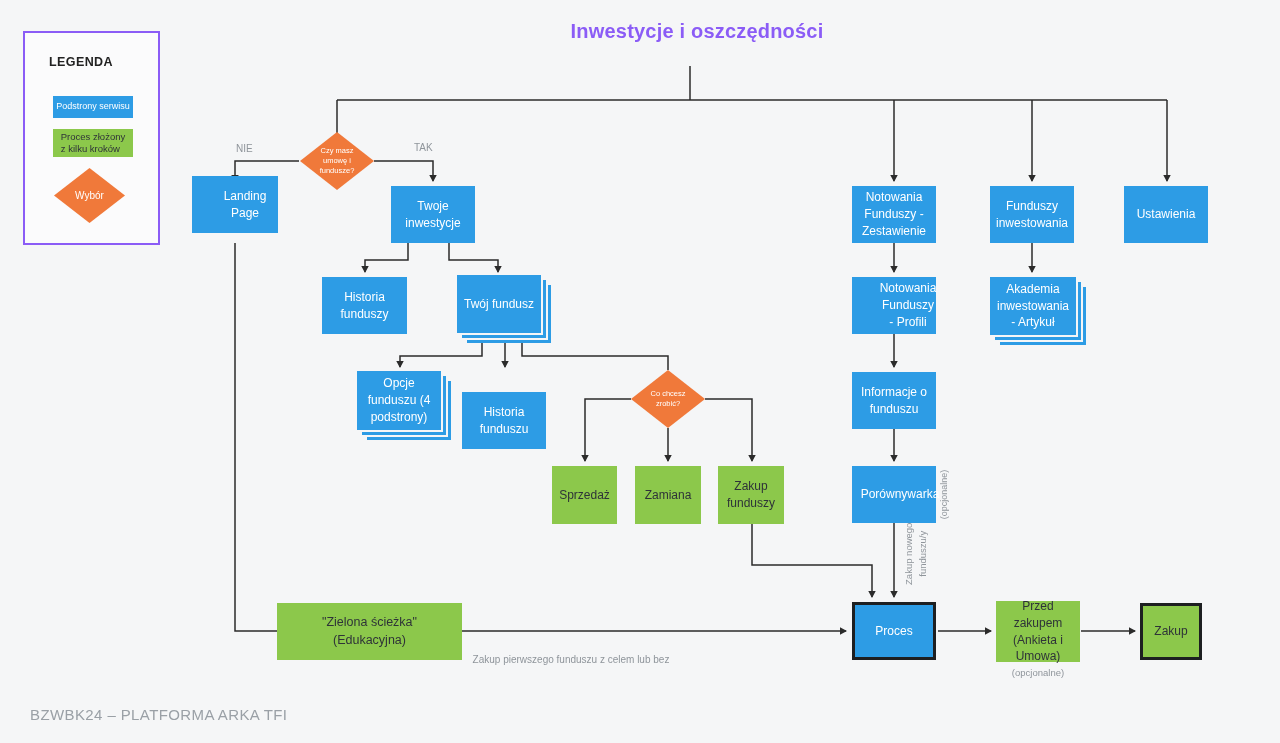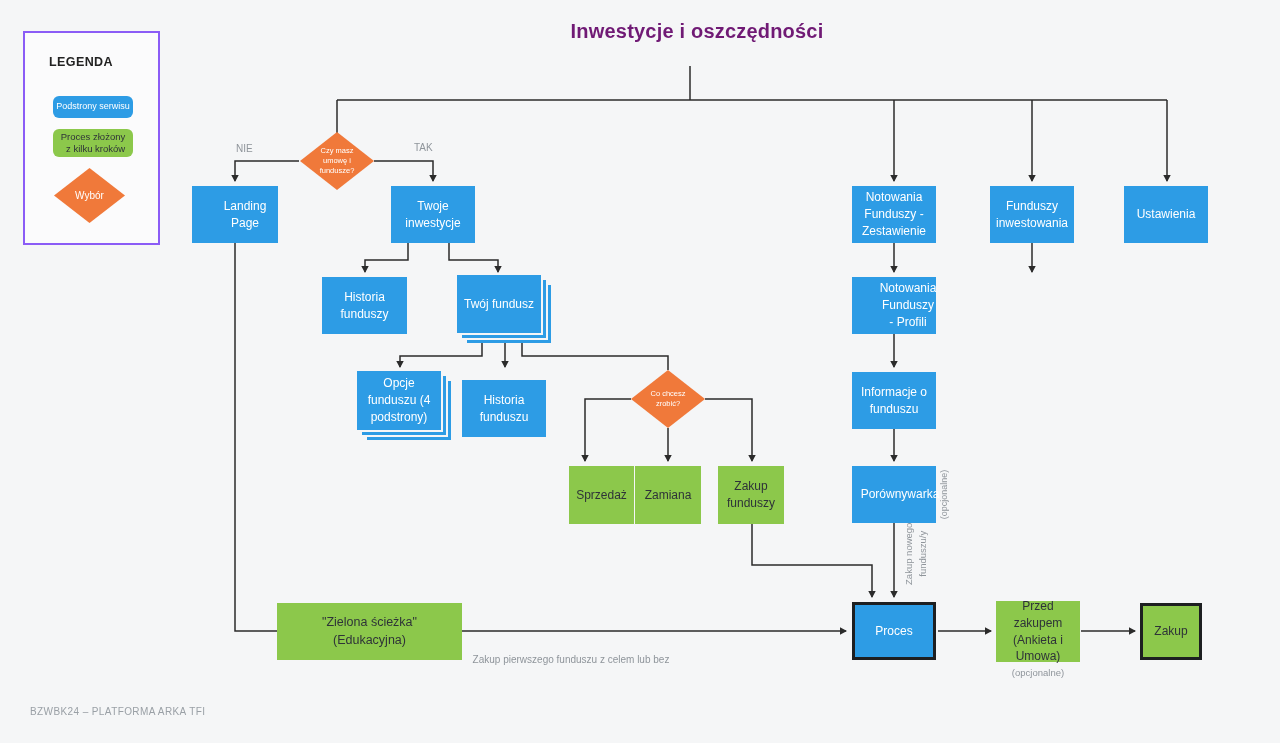--- a/index.html
+++ b/index.html
@@ -10,26 +10,26 @@
   #stage{
     position:relative;
     width:1280px;height:743px;
     background:#F5F6F7;
     overflow:hidden;
   }
   #wires{position:absolute;left:0;top:0;width:1280px;height:743px;}
 
   .page-title{
     position:absolute;left:437px;top:20px;width:520px;
-    text-align:center;font-size:20px;font-weight:600;color:#701a75;
+    text-align:center;font-size:20px;font-weight:600;color:#8b5cf6;
     letter-spacing:.2px;
   }
   .footer-label{
     position:absolute;left:30px;top:706px;
-    font-size:10px;color:#9aa0a6;letter-spacing:.4px;
+    font-size:15px;color:#9aa0a6;letter-spacing:.4px;
   }
 
   .node{
     position:absolute;box-sizing:border-box;
     display:flex;align-items:center;justify-content:center;
     text-align:center;font-size:12px;line-height:1.4;padding:4px;
   }
   .blue{background:#2D9CE5;color:#ffffff;}
   .green{background:#8CC84B;color:#2e3338;}
   .bordered{border:3px solid #1d1f21;}
@@ -55,21 +55,21 @@
     position:absolute;left:23px;top:31px;width:137px;height:214px;
     background:#FBFBFC;border:2px solid #8b5cf6;box-sizing:border-box;
   }
   .legend-title{
     position:absolute;left:24px;top:22px;
     font-size:12.5px;font-weight:bold;color:#222;letter-spacing:.4px;
   }
   .legend-box{
     position:absolute;box-sizing:border-box;
     display:flex;align-items:center;justify-content:center;
-    text-align:right;line-height:1.3;border-radius:6px;
+    text-align:left;line-height:1.3;
   }
 
   .branch-label{
     position:absolute;font-size:10px;color:#8f959b;
   }
   .edge-label{
     position:absolute;font-size:10px;color:#8f959b;text-align:center;
   }
   .vert{
     transform:rotate(-90deg);transform-origin:center center;
@@ -126,34 +126,35 @@
 z kilku kroków</div>
     <div class="diamond" style="left:29px;top:135px;width:71px;height:55px;font-size:10px;">Wybór</div>
   </div>
 
   <div class="branch-label" style="left:236px;top:143px;">NIE</div>
   <div class="branch-label" style="left:414px;top:142px;">TAK</div>
 
   <div class="diamond small" style="left:300px;top:132px;width:74px;height:58px;">Czy masz umowę i fundusze?</div>
   <div class="diamond small" style="left:631px;top:370px;width:74px;height:58px;">Co chcesz zrobić?</div>
 
-  <div class="node blue" style="left:192px;top:186px;width:86px;height:57px;padding-left:24px;">Landing Page</div>
+  <div class="node blue" style="left:192px;top:176px;width:86px;height:57px;padding-left:24px;">Landing Page</div>
   <div class="node blue" style="left:391px;top:186px;width:84px;height:57px;">Twoje inwestycje</div>
   <div class="node blue" style="left:322px;top:277px;width:85px;height:57px;">Historia funduszy</div>
   <div class="node blue stack-blue" style="left:457px;top:275px;width:84px;height:58px;">Twój fundusz</div>
   <div class="node blue stack-blue" style="left:357px;top:371px;width:84px;height:59px;">Opcje funduszu (4 podstrony)</div>
-  <div class="node blue" style="left:462px;top:380px;width:84px;height:57px;">Historia funduszu</div>
+  <div class="node blue" style="left:462px;top:392px;width:84px;height:57px;">Historia funduszu</div>
   <div class="node blue" style="left:852px;top:186px;width:84px;height:57px;">Notowania Funduszy - Zestawienie</div>
   <div class="node blue" style="left:852px;top:277px;width:84px;height:57px;padding-left:32px;">Notowania Funduszy - Profili</div>
   <div class="node blue" style="left:852px;top:372px;width:84px;height:57px;">Informacje o funduszu</div>
   <div class="node blue" style="left:852px;top:466px;width:84px;height:57px;padding-left:16px;">Porównywarka</div>
   <div class="node blue" style="left:990px;top:186px;width:84px;height:57px;">Funduszy inwestowania</div>
+  <div class="node blue stack-blue" style="left:990px;top:277px;width:86px;height:58px;">Akademia inwestowania - Artykuł</div>
   <div class="node blue" style="left:1124px;top:186px;width:84px;height:57px;">Ustawienia</div>
 
-  <div class="node green" style="left:552px;top:466px;width:65px;height:58px;margin-left:17px;">Sprzedaż</div>
+  <div class="node green" style="left:552px;top:466px;width:65px;height:58px;">Sprzedaż</div>
   <div class="node green" style="left:635px;top:466px;width:66px;height:58px;">Zamiana</div>
   <div class="node green" style="left:718px;top:466px;width:66px;height:58px;">Zakup funduszy</div>
   <div class="node green pre" style="left:277px;top:603px;width:185px;height:57px;font-size:12.5px;">"Zielona ścieżka"
 (Edukacyjna)</div>
   <div class="node green" style="left:996px;top:601px;width:84px;height:61px;">Przed zakupem (Ankieta i Umowa)</div>
   <div class="node green bordered" style="left:1140px;top:603px;width:62px;height:57px;">Zakup</div>
 
   <div class="node blue bordered" style="left:852px;top:602px;width:84px;height:58px;">Proces</div>
 
   <div class="edge-label" style="left:471px;top:640px;width:200px;margin-top:14px;">Zakup pierwszego funduszu z celem lub bez</div>

